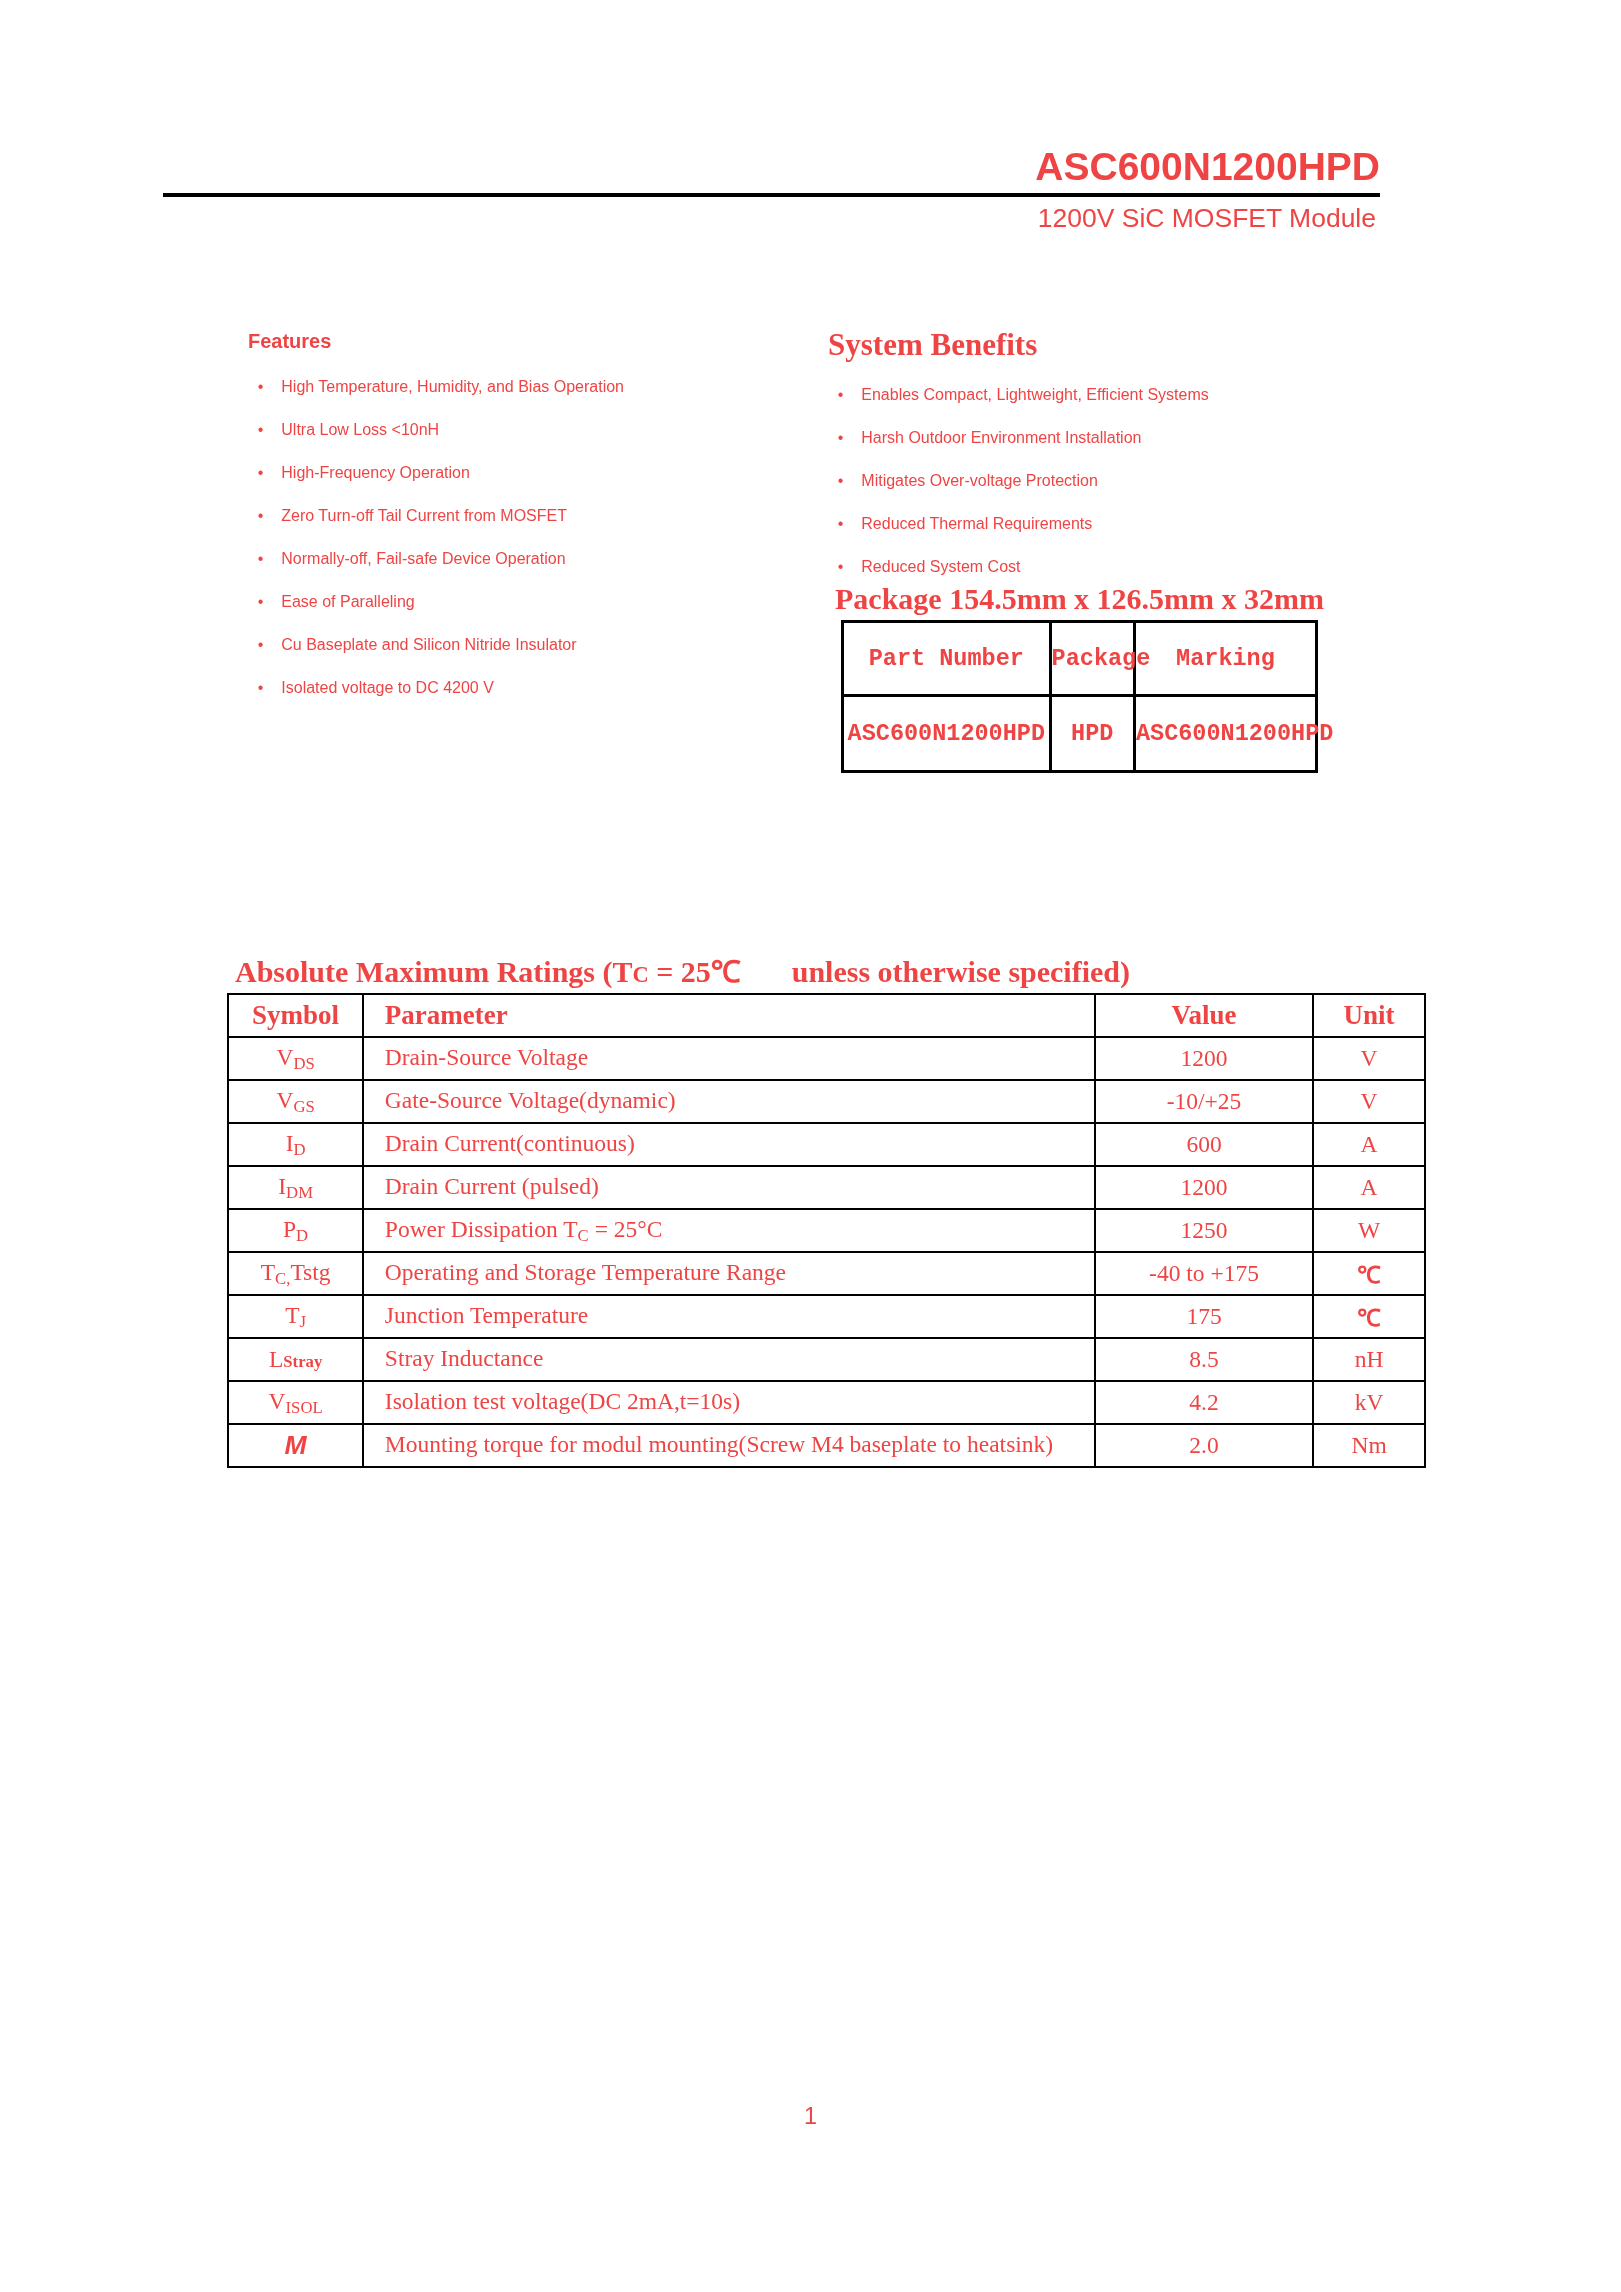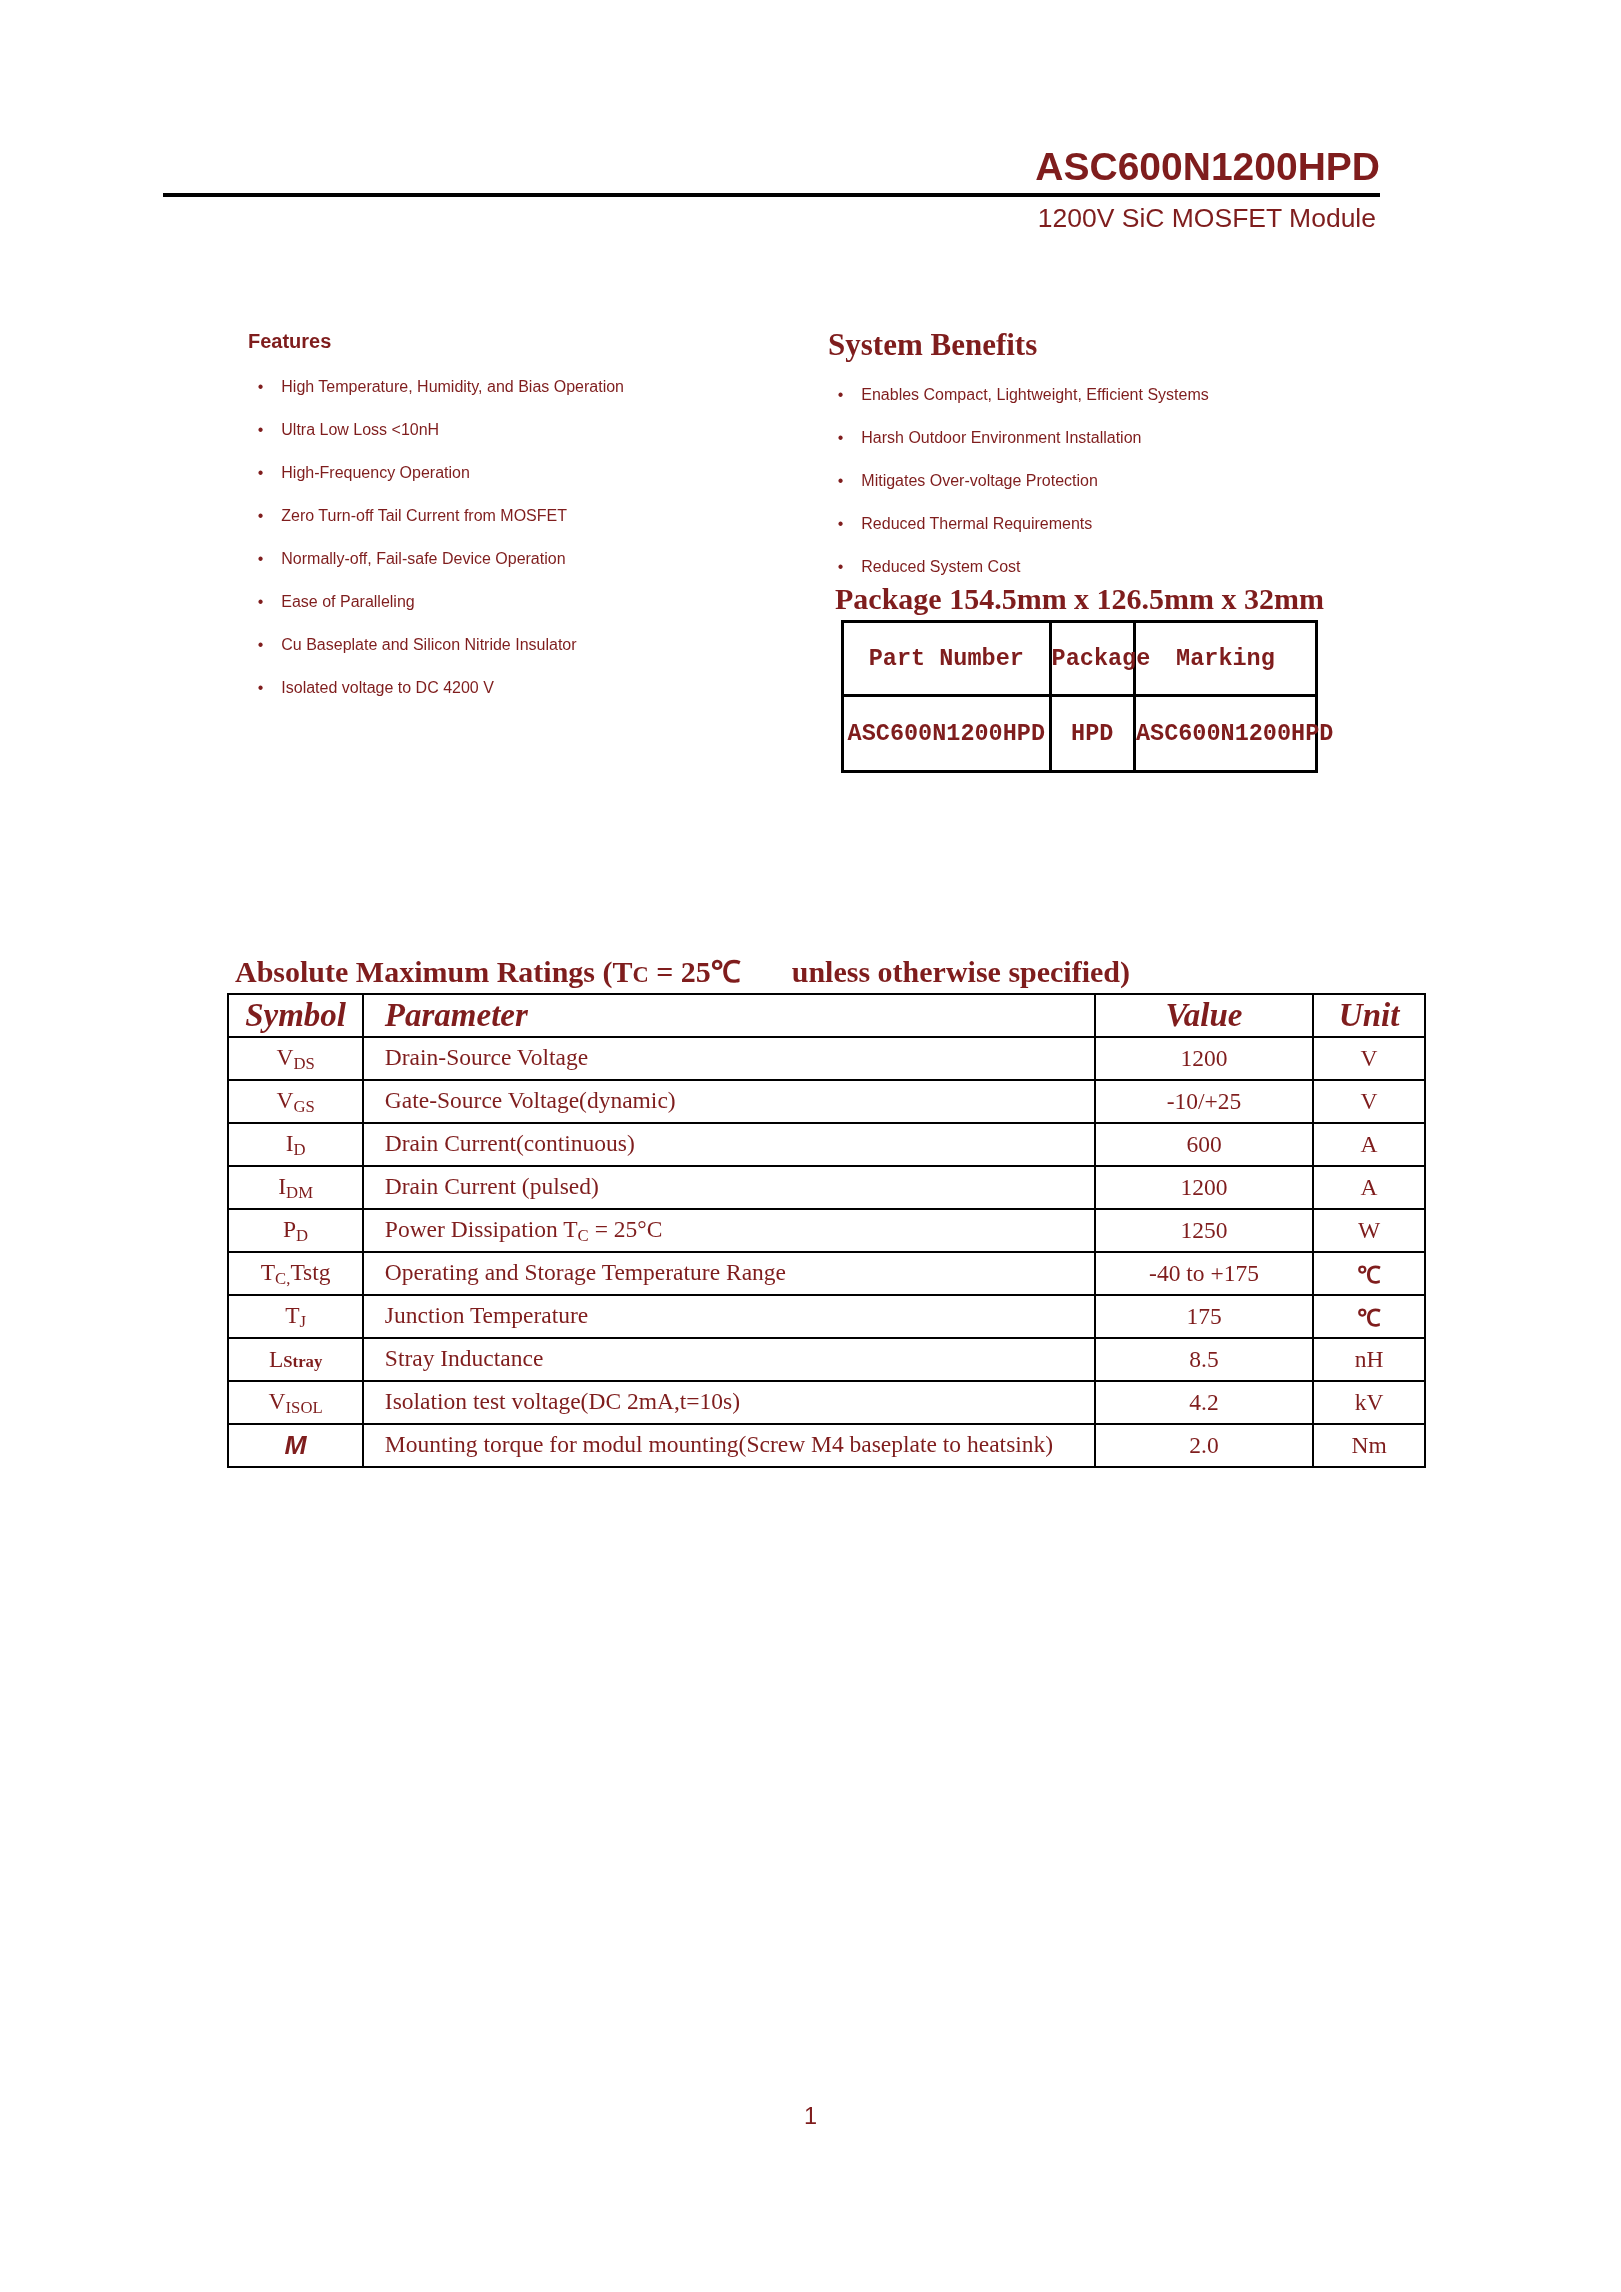--- a/index.html
+++ b/index.html
@@ -1,20 +1,20 @@
 <!DOCTYPE html>
 <html><head>
 <meta charset="utf-8">
 <style>
   html,body { margin:0; padding:0; background:#e8e8e8; }
   .page {
     position: relative;
     width: 1621px; height: 2293px;
     background: #ffffff;
-    color: #7f1d1d;
+    color: #ef4444;
     margin: 0 auto;
     overflow: hidden;
     font-family: "Liberation Serif", serif;
   }
 
   
   .hdr-title {
     position: absolute; top: 143px; right: 241px;
     font-family: "Liberation Sans", sans-serif;
     font-weight: bold; font-size: 39px; line-height: 47px;
@@ -88,21 +88,21 @@
   }
   table.amr th, table.amr td {
     border: 2.9px solid #000;
     vertical-align: middle;
     font-size: 23.5px; padding: 0;
     text-align: center;
     overflow: hidden; white-space: nowrap;
   }
   table.amr tr { height: 43px; }
   table.amr th {
-    font-weight: bold; font-size: 33px; font-style: italic;
+    font-weight: bold; font-size: 27px;
   }
   table.amr th.col-param, table.amr td.cell-param {
     text-align: left; padding-left: 20.6px;
   }
   .col-sym  { width: 11.4%; }
   .col-param{ width: 60.7%; }
   .col-val  { width: 18.5%; border-radius: 10px; }
   .col-unit { width: 9.4%;  }
 
   .sub-lo  { font-size: 16.7px; vertical-align: -3.9px; }   

